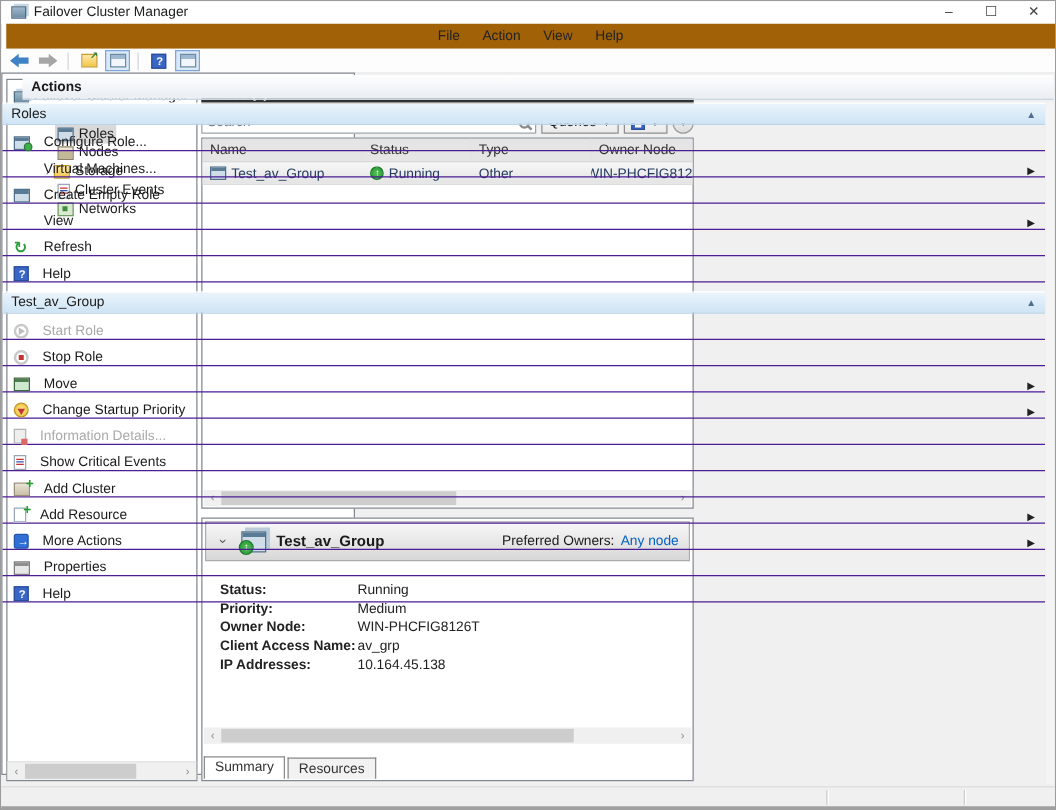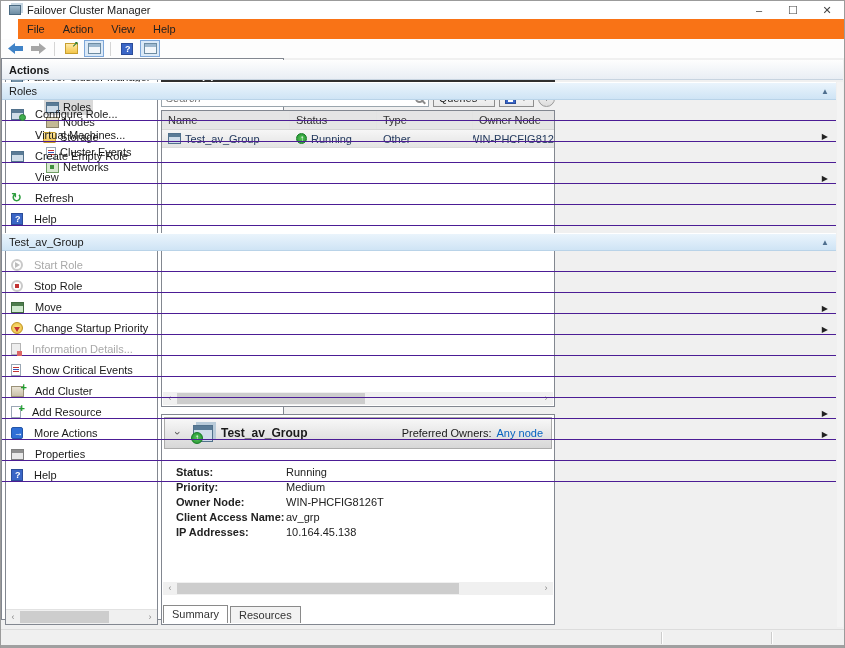--- a/index.html
+++ b/index.html
@@ -4,21 +4,21 @@
 <style>
   html,body{margin:0;padding:0;}
   body{width:845px;height:648px;overflow:hidden;font-family:"Liberation Sans","DejaVu Sans",sans-serif;font-size:11px;color:#1a1a1a;background:#fff;position:relative;}
   .window{position:absolute;inset:0;border:1px solid #9b9b9b;box-sizing:border-box;background:#fff;}
 
   
   .titlebar{position:absolute;top:0;left:0;right:0;height:18px;background:#fff;display:flex;align-items:center;}
   .titlebar .title{margin-left:6px;font-size:11px;color:#222;}
   .winbtns{margin-left:auto;display:flex;height:18px;}
   .winbtn{width:34px;text-align:center;line-height:18px;font-size:11px;color:#444;cursor:default;}
-  .menubar{position:absolute;top:18px;left:17px;right:0;height:20px;background:#f97316;display:flex;align-items:center;border-bottom:1px solid #f0f0f0;}
+  .menubar{position:absolute;top:18px;left:4px;right:0;height:20px;background:#a16207;display:flex;align-items:center;border-bottom:1px solid #f0f0f0;justify-content:center;}
   .menuitem{padding:0 9px;line-height:20px;color:#222;}
   .toolbar{position:absolute;top:38px;left:0;right:0;height:19px;background:#fdfdfd;border-bottom:1px solid #d9d9d9;display:flex;align-items:center;padding-left:4px;gap:3px;}
   .tsep{width:1px;height:14px;background:#d5d5d5;margin:0 3px;}
   .tbtn{width:20px;height:17px;display:flex;align-items:center;justify-content:center;}
   .tbtn.sel{background:#dbe9f7;border:1px solid #7da7d9;box-sizing:border-box;}
 
   
   .main{position:absolute;top:57px;left:0;right:0;height:571px;background:#f0f0f0;}
   .pane{position:absolute;background:#fff;border:1px solid #828790;box-sizing:border-box;}
   .left-pane{left:4px;top:5px;width:153px;height:562px;}
@@ -65,21 +65,21 @@
   .d-fields{position:absolute;top:50px;left:14px;right:10px;}
   .frow{display:flex;height:15px;line-height:15px;}
   .frow .fl{width:110px;font-weight:bold;color:#222;}
   .frow .fv{color:#222;}
   .db-hscroll{position:absolute;left:1px;right:1px;bottom:29px;height:13px;background:#f0f0f0;display:flex;align-items:center;}
   .tabs{position:absolute;left:1px;bottom:1px;height:17px;display:flex;align-items:flex-end;}
   .tab{height:16px;line-height:16px;padding:0 8px;border:1px solid #8a8a8a;border-bottom:none;background:#f2f2f2;margin-right:2px;color:#333;}
   .tab.active{background:#fff;height:17px;font-weight:normal;}
 
   
-  .a-title{position:absolute;top:2px;left:1px;right:1px;height:20px;background:linear-gradient(#fefefe,#e9eef4);border-bottom:1px solid #c8d4e0;font-weight:bold;line-height:20px;padding-left:7px;box-sizing:border-box;}
+  .a-title{position:absolute;top:2px;left:17px;right:1px;height:20px;background:linear-gradient(#fefefe,#e9eef4);border-bottom:1px solid #c8d4e0;font-weight:bold;line-height:20px;padding-left:7px;box-sizing:border-box;}
   .a-scrollstrip{position:absolute;top:24px;bottom:2px;right:1px;width:6px;background:#f4f4f4;}
   .sectbar{height:18px;background:linear-gradient(#eaf4fc,#cfe4f5);border-top:1px solid #fff;border-bottom:1px solid #b9d3e8;display:flex;align-items:center;padding:0 7px;box-sizing:border-box;color:#1a1a1a;}
   .sectbar .collapse{margin-left:auto;font-size:8px;color:#4f6f8f;}
   .aitem{height:20px;display:flex;align-items:flex-end;padding:0 8px 0 9px;gap:0;border-bottom:1px solid #4c1d95;}
   .aitem .alabel{margin-left:11px;color:#1a1a1a;}
   .aitem.noicon .alabel{margin-left:24px;}
   .aitem .sub{margin-left:auto;font-size:8px;color:#222;}
   .aitem.disabled .alabel{color:#a9a9a9;}
   .sect2{margin-top:7px;}
 

